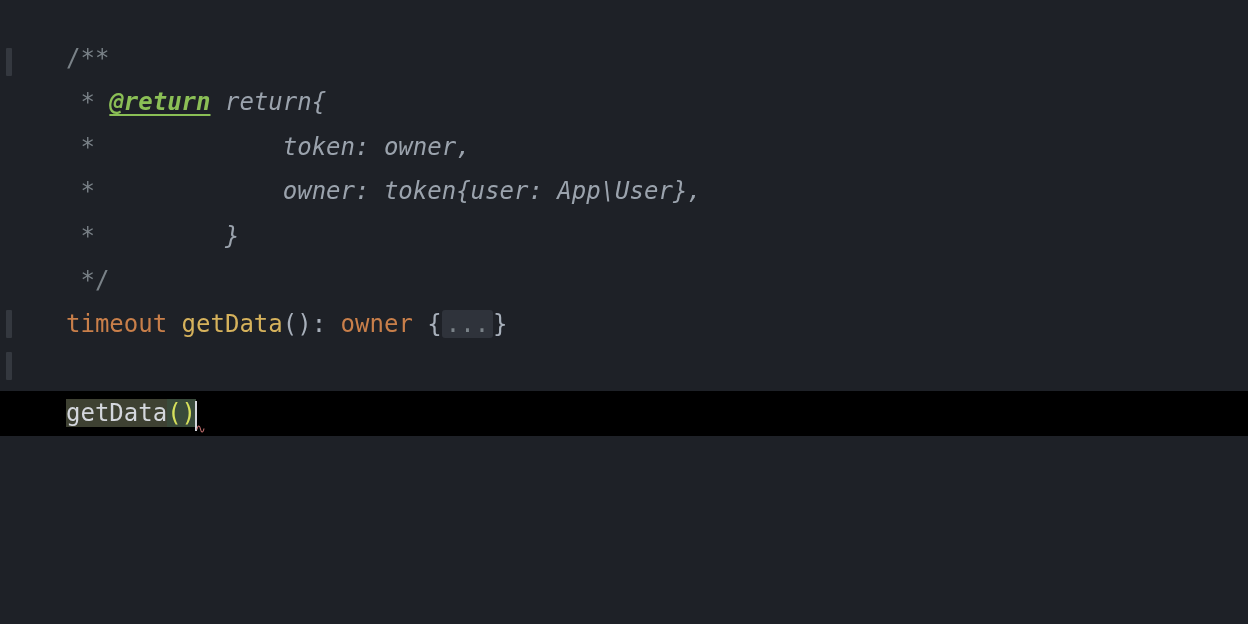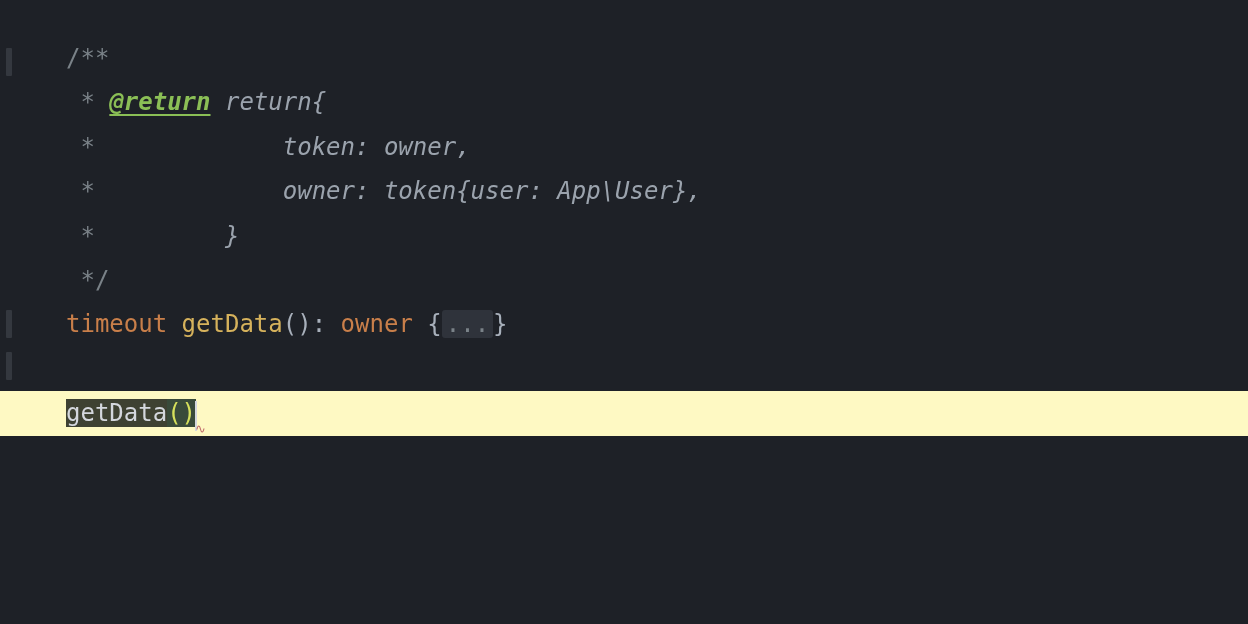--- a/index.html
+++ b/index.html
@@ -41,21 +41,21 @@
     left: 0;
     right: 0;
     top: 0;
   }
   .line {
     white-space: pre;
     padding-left: 66px;
     position: relative;
   }
   .current-line {
-    background: #fef9c3;
+    background: #000000;
   }
   
   .c-comment  { color: #7a8288; }          
   .c-docstar  { color: #7a8288; }
   .c-tag      { color: #8bbf56; font-style: italic; font-weight: 600; text-decoration: underline; text-underline-offset: 4px;}
   .c-docbody  { color: #9ba3ad; font-style: italic; }
   .c-keyword  { color: #c97f4a; }          
   .c-funcname { color: #d6b25c; }          
   .c-paren    { color: #a8b0bb; }
   .c-type     { color: #c97f4a; }

